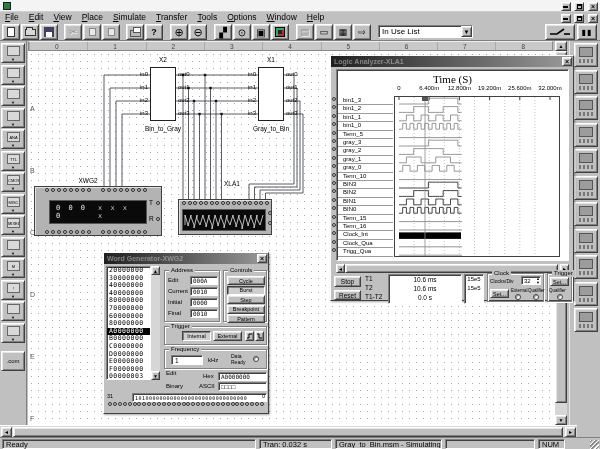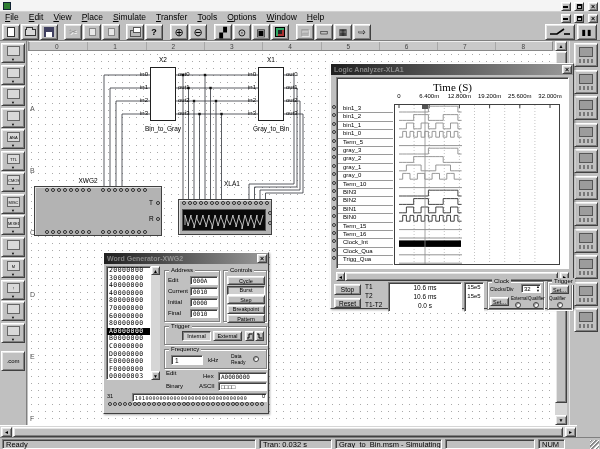--- a/index.html
+++ b/index.html
@@ -83,20 +83,24 @@
     <span class="tbtn raised" style="left:233px;font-size:10px;">⊙</span>
     <span class="tbtn raised" style="left:252px;font-size:10px;">▣</span>
     <span class="tbtn raised" style="left:271px;">
         <span class="ic-dark"></span>
       </span>
     <span class="tbtn raised gray" style="left:296px;">▤</span>
     <span class="tbtn raised" style="left:315px;">▭</span>
     <span class="tbtn raised" style="left:334px;">▦</span>
     <span class="tbtn raised" style="left:353px;">⇨</span>
 
+    <span class="abs sunkenw" style="left:378px;top:2px;width:95px;height:13px;background:#fff;">
+      <span class="abs flatlbl" style="left:3px;top:1px;font-size:8px;width:78px;">In Use List</span>
+      <span class="abs raised" style="right:0;top:0;width:11px;height:11px;font-size:6px;text-align:center;line-height:10px;">▼</span>
+    </span>
 
     <span class="tbtn raised" style="left:545px;width:30px;">
       <svg width="22" height="10">
           <polyline points="1,7 8,7 15,2" stroke="#000" fill="none" stroke-width="1.6"></polyline>
           <line x1="15" y1="7" x2="21" y2="7" stroke="#000" stroke-width="1.6"></line>
         </svg>
     </span>
     <span class="tbtn raised" style="left:577px;width:20px;font-size:8px;letter-spacing:1px;">▮▮</span>
   </div>
 
@@ -222,20 +226,24 @@
 
     
     <div class="abs" style="left:230px;top:16px;width:26px;height:54px;border:1px solid #202020;background:#fff;z-index:2;"></div>
     <div class="schlbl" style="left:230px;top:5px;width:26px;text-align:center;">X1</div>
     <div class="schlbl" style="left:208px;top:74px;width:70px;text-align:center;">Gray_to_Bin</div>
     <span id="x1-pins"><div style="position: absolute; left: 208px; top: 20px; width: 20px; text-align: right; font-size: 6px; z-index: 3;">in0</div><div style="position: absolute; left: 208px; top: 33px; width: 20px; text-align: right; font-size: 6px; z-index: 3;">in1</div><div style="position: absolute; left: 208px; top: 46px; width: 20px; text-align: right; font-size: 6px; z-index: 3;">in2</div><div style="position: absolute; left: 208px; top: 59px; width: 20px; text-align: right; font-size: 6px; z-index: 3;">in3</div><div style="position: absolute; left: 258px; top: 20px; width: 22px; font-size: 6px; z-index: 3;">out0</div><div style="position: absolute; left: 258px; top: 33px; width: 22px; font-size: 6px; z-index: 3;">out1</div><div style="position: absolute; left: 258px; top: 46px; width: 22px; font-size: 6px; z-index: 3;">out2</div><div style="position: absolute; left: 258px; top: 59px; width: 22px; font-size: 6px; z-index: 3;">out3</div></span>
 
     
     <div class="schlbl" style="left:30px;top:126px;width:60px;text-align:center;">XWG2</div>
     <div class="abs" id="xwg2-body" style="left:6px;top:135px;width:128px;height:50px;background:#b3b3b3;border:1px solid #404040;box-shadow:inset 1px 1px 0 #e0e0e0;z-index:2;">
+      <div class="abs" style="left:14px;top:13px;width:98px;height:24px;background:#0a0a0a;border:1px solid #555;color:#e8e8e8;font-size:7px;display:flex;align-items:center;justify-content:space-between;padding:0 6px;">
+        <span class="mono" style="letter-spacing:2px;">0 0 0 0</span>
+        <span class="mono" style="letter-spacing:2px;color:#bdbdbd;">x x x x</span>
+      </div>
       <span class="schlbl" style="left:114px;top:12px;">T</span>
       <span class="pin" style="left:121px;top:14px;"></span>
       <span class="schlbl" style="left:114px;top:28px;">R</span>
       <span class="pin" style="left:121px;top:30px;"></span>
       <span id="xwg2-pins-top"><div style="position: absolute; left: 10px; top: 1px; width: 4px; height: 4px; border-radius: 50%; border: 1px solid rgb(42, 42, 42); background: rgb(200, 200, 200);"></div><div style="position: absolute; left: 16px; top: 1px; width: 4px; height: 4px; border-radius: 50%; border: 1px solid rgb(42, 42, 42); background: rgb(200, 200, 200);"></div><div style="position: absolute; left: 22px; top: 1px; width: 4px; height: 4px; border-radius: 50%; border: 1px solid rgb(42, 42, 42); background: rgb(200, 200, 200);"></div><div style="position: absolute; left: 28px; top: 1px; width: 4px; height: 4px; border-radius: 50%; border: 1px solid rgb(42, 42, 42); background: rgb(200, 200, 200);"></div><div style="position: absolute; left: 34px; top: 1px; width: 4px; height: 4px; border-radius: 50%; border: 1px solid rgb(42, 42, 42); background: rgb(200, 200, 200);"></div><div style="position: absolute; left: 40px; top: 1px; width: 4px; height: 4px; border-radius: 50%; border: 1px solid rgb(42, 42, 42); background: rgb(200, 200, 200);"></div><div style="position: absolute; left: 46px; top: 1px; width: 4px; height: 4px; border-radius: 50%; border: 1px solid rgb(42, 42, 42); background: rgb(200, 200, 200);"></div><div style="position: absolute; left: 52px; top: 1px; width: 4px; height: 4px; border-radius: 50%; border: 1px solid rgb(42, 42, 42); background: rgb(200, 200, 200);"></div><div style="position: absolute; left: 66px; top: 1px; width: 4px; height: 4px; border-radius: 50%; border: 1px solid rgb(42, 42, 42); background: rgb(200, 200, 200);"></div><div style="position: absolute; left: 72px; top: 1px; width: 4px; height: 4px; border-radius: 50%; border: 1px solid rgb(42, 42, 42); background: rgb(200, 200, 200);"></div><div style="position: absolute; left: 78px; top: 1px; width: 4px; height: 4px; border-radius: 50%; border: 1px solid rgb(42, 42, 42); background: rgb(200, 200, 200);"></div><div style="position: absolute; left: 84px; top: 1px; width: 4px; height: 4px; border-radius: 50%; border: 1px solid rgb(42, 42, 42); background: rgb(200, 200, 200);"></div><div style="position: absolute; left: 90px; top: 1px; width: 4px; height: 4px; border-radius: 50%; border: 1px solid rgb(42, 42, 42); background: rgb(200, 200, 200);"></div><div style="position: absolute; left: 96px; top: 1px; width: 4px; height: 4px; border-radius: 50%; border: 1px solid rgb(42, 42, 42); background: rgb(200, 200, 200);"></div><div style="position: absolute; left: 102px; top: 1px; width: 4px; height: 4px; border-radius: 50%; border: 1px solid rgb(42, 42, 42); background: rgb(200, 200, 200);"></div><div style="position: absolute; left: 108px; top: 1px; width: 4px; height: 4px; border-radius: 50%; border: 1px solid rgb(42, 42, 42); background: rgb(200, 200, 200);"></div></span>
       <span id="xwg2-pins-bottom"><div style="position: absolute; left: 10px; top: 43px; width: 4px; height: 4px; border-radius: 50%; border: 1px solid rgb(42, 42, 42); background: rgb(200, 200, 200);"></div><div style="position: absolute; left: 16px; top: 43px; width: 4px; height: 4px; border-radius: 50%; border: 1px solid rgb(42, 42, 42); background: rgb(200, 200, 200);"></div><div style="position: absolute; left: 22px; top: 43px; width: 4px; height: 4px; border-radius: 50%; border: 1px solid rgb(42, 42, 42); background: rgb(200, 200, 200);"></div><div style="position: absolute; left: 28px; top: 43px; width: 4px; height: 4px; border-radius: 50%; border: 1px solid rgb(42, 42, 42); background: rgb(200, 200, 200);"></div><div style="position: absolute; left: 34px; top: 43px; width: 4px; height: 4px; border-radius: 50%; border: 1px solid rgb(42, 42, 42); background: rgb(200, 200, 200);"></div><div style="position: absolute; left: 40px; top: 43px; width: 4px; height: 4px; border-radius: 50%; border: 1px solid rgb(42, 42, 42); background: rgb(200, 200, 200);"></div><div style="position: absolute; left: 46px; top: 43px; width: 4px; height: 4px; border-radius: 50%; border: 1px solid rgb(42, 42, 42); background: rgb(200, 200, 200);"></div><div style="position: absolute; left: 52px; top: 43px; width: 4px; height: 4px; border-radius: 50%; border: 1px solid rgb(42, 42, 42); background: rgb(200, 200, 200);"></div><div style="position: absolute; left: 66px; top: 43px; width: 4px; height: 4px; border-radius: 50%; border: 1px solid rgb(42, 42, 42); background: rgb(200, 200, 200);"></div><div style="position: absolute; left: 72px; top: 43px; width: 4px; height: 4px; border-radius: 50%; border: 1px solid rgb(42, 42, 42); background: rgb(200, 200, 200);"></div><div style="position: absolute; left: 78px; top: 43px; width: 4px; height: 4px; border-radius: 50%; border: 1px solid rgb(42, 42, 42); background: rgb(200, 200, 200);"></div><div style="position: absolute; left: 84px; top: 43px; width: 4px; height: 4px; border-radius: 50%; border: 1px solid rgb(42, 42, 42); background: rgb(200, 200, 200);"></div><div style="position: absolute; left: 90px; top: 43px; width: 4px; height: 4px; border-radius: 50%; border: 1px solid rgb(42, 42, 42); background: rgb(200, 200, 200);"></div><div style="position: absolute; left: 96px; top: 43px; width: 4px; height: 4px; border-radius: 50%; border: 1px solid rgb(42, 42, 42); background: rgb(200, 200, 200);"></div><div style="position: absolute; left: 102px; top: 43px; width: 4px; height: 4px; border-radius: 50%; border: 1px solid rgb(42, 42, 42); background: rgb(200, 200, 200);"></div><div style="position: absolute; left: 108px; top: 43px; width: 4px; height: 4px; border-radius: 50%; border: 1px solid rgb(42, 42, 42); background: rgb(200, 200, 200);"></div></span>
     </div>
 
     
     <div class="schlbl" style="left:196px;top:129px;">XLA1</div>
@@ -297,21 +305,21 @@
       <div class="raised" style="position: absolute; left: 4px; top: 240.5px; width: 24px; height: 24px;">
         <div style="position: absolute; left: 4px; top: 3px; width: 14px; height: 10px; background: rgb(156, 156, 156); border: 1px solid rgb(85, 85, 85);"></div>
         <div style="position: absolute; left: 4px; top: 15px; width: 14px; height: 4px; background: repeating-linear-gradient(90deg, rgb(119, 119, 119) 0px, rgb(119, 119, 119) 2px, rgb(192, 192, 192) 2px, rgb(192, 192, 192) 4px);"></div>
       </div>
       <div class="raised" style="position: absolute; left: 4px; top: 267px; width: 24px; height: 24px;">
         <div style="position: absolute; left: 4px; top: 3px; width: 14px; height: 10px; background: rgb(156, 156, 156); border: 1px solid rgb(85, 85, 85);"></div>
         <div style="position: absolute; left: 4px; top: 15px; width: 14px; height: 4px; background: repeating-linear-gradient(90deg, rgb(119, 119, 119) 0px, rgb(119, 119, 119) 2px, rgb(192, 192, 192) 2px, rgb(192, 192, 192) 4px);"></div>
       </div>
     </div>
 
-  <div class="abs" id="la-window" style="left:330px;top:63px;width:244px;height:246px;background:#c0c0c0;border:1px solid;border-color:#fff #404040 #404040 #fff;box-shadow:1px 1px 2px rgba(0,0,0,.35);z-index:5;">
+  <div class="abs" id="la-window" style="left:330px;top:55px;width:244px;height:246px;background:#c0c0c0;border:1px solid;border-color:#fff #404040 #404040 #fff;box-shadow:1px 1px 2px rgba(0,0,0,.35);z-index:5;">
     <div class="childtitle"><span style="opacity:.55;">Logic Analyzer-XLA1</span></div>
     <div class="closebtn raised">×</div>
 
     <div class="abs sunkenw" style="left:5px;top:13px;width:233px;height:192px;background:#fff;">
       <div style="position:absolute;left:0;top:3px;width:100%;text-align:center;font-family:'Liberation Serif',serif;font-size:11px;">Time (S)</div>
       <span id="la-ticks"><div style="position: absolute; left: 62px; top: 15px; font-size: 6px; transform: translateX(-50%); white-space: nowrap;">0</div><div style="position: absolute; left: 92.2px; top: 15px; font-size: 6px; transform: translateX(-50%); white-space: nowrap;">6.400m</div><div style="position: absolute; left: 122.4px; top: 15px; font-size: 6px; transform: translateX(-50%); white-space: nowrap;">12.800m</div><div style="position: absolute; left: 152.6px; top: 15px; font-size: 6px; transform: translateX(-50%); white-space: nowrap;">19.200m</div><div style="position: absolute; left: 182.8px; top: 15px; font-size: 6px; transform: translateX(-50%); white-space: nowrap;">25.600m</div><div style="position: absolute; left: 213px; top: 15px; font-size: 6px; transform: translateX(-50%); white-space: nowrap;">32.000m</div></span>
       <span id="la-rowlabels"><div class="rowlbl" style="left: 1px; top: 27px;">bin1_3</div><div class="rowlbl" style="left: 1px; top: 35.4px;">bin1_2</div><div class="rowlbl" style="left: 1px; top: 43.8px;">bin1_1</div><div class="rowlbl" style="left: 1px; top: 52.2px;">bin1_0</div><div class="rowlbl" style="left: 1px; top: 60.6px;">Term_5</div><div class="rowlbl" style="left: 1px; top: 69px;">gray_3</div><div class="rowlbl" style="left: 1px; top: 77.4px;">gray_2</div><div class="rowlbl" style="left: 1px; top: 85.8px;">gray_1</div><div class="rowlbl" style="left: 1px; top: 94.2px;">gray_0</div><div class="rowlbl" style="left: 1px; top: 102.6px;">Term_10</div><div class="rowlbl" style="left: 1px; top: 111px;">BIN3</div><div class="rowlbl" style="left: 1px; top: 119.4px;">BIN2</div><div class="rowlbl" style="left: 1px; top: 127.8px;">BIN1</div><div class="rowlbl" style="left: 1px; top: 136.2px;">BIN0</div><div class="rowlbl" style="left: 1px; top: 144.6px;">Term_15</div><div class="rowlbl" style="left: 1px; top: 153px;">Term_16</div><div class="rowlbl" style="left: 1px; top: 161.4px;">Clock_Int</div><div class="rowlbl" style="left: 1px; top: 169.8px;">Clock_Qua</div><div class="rowlbl" style="left: 1px; top: 178.2px;">Trigg_Qua</div></span>
       <svg id="la-svg" style="position:absolute;left:57px;top:26px;" width="166" height="161">
           <rect x="0.5" y="0.5" width="165" height="160" fill="none" stroke="#404040"></rect>
           <line x1="20.1" y1="1" x2="20.1" y2="160" stroke="#c4c4c4" stroke-dasharray="1,2"></line>

